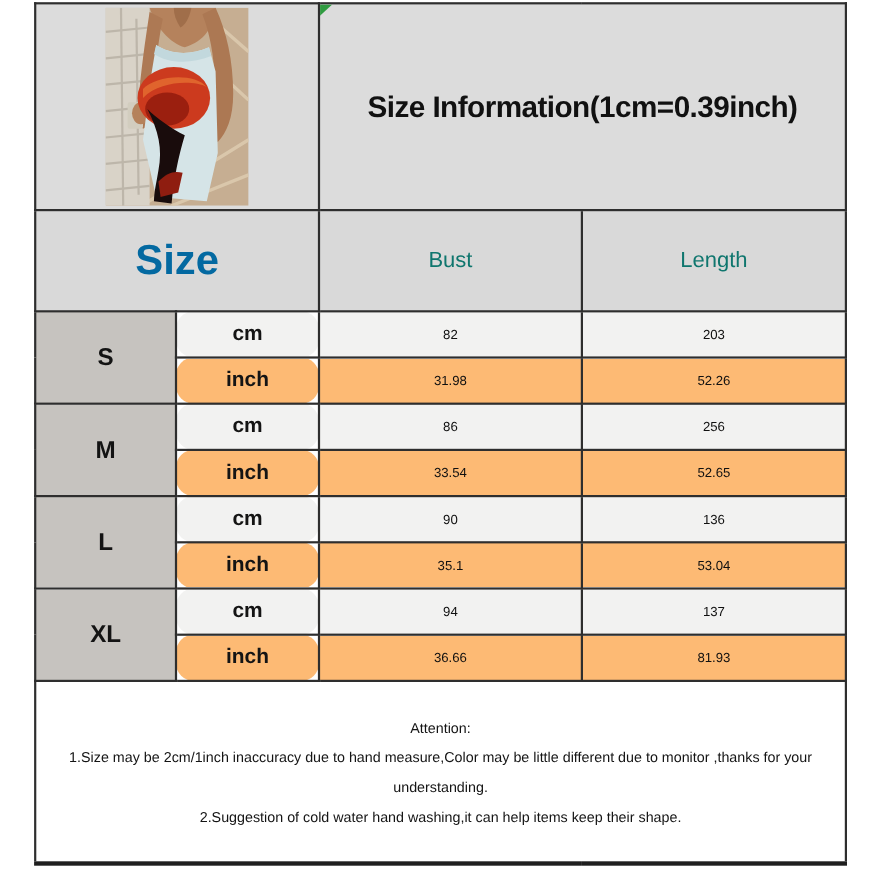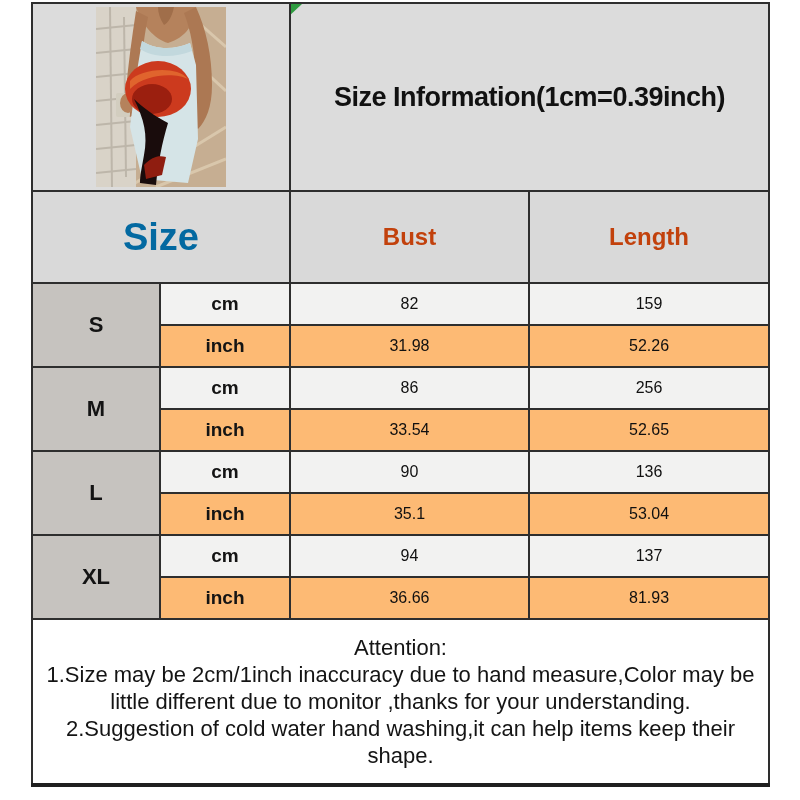--- a/index.html
+++ b/index.html
@@ -71,44 +71,44 @@
     border-top: 12px solid #2f9b40;
     border-right: 13px solid transparent;
   }
   .head-row td { background: #d9d9d9; height: 90px; }
   .size-head {
     font-weight: bold;
     font-size: 38px;
     color: #0369a1;
   }
   .col-head {
-    font-weight: bold;
-    font-size: 24px;
-    color: #c2410c;
+    font-weight: normal;
+    font-size: 20px;
+    color: #0f766e;
   }
   .size-label {
     background: #c6c3bf;
     font-weight: bold;
     font-size: 22px;
     color: #131313;
   }
   .cm-row td { background: #f2f2f1; height: 40px; }
   .inch-row td { background: #fdba74; height: 40px; }
   .cm-row td.size-label, .inch-row td.size-label { background: #c6c3bf; }
-  .unit-cell { font-weight: bold; font-size: 19px; }
-  .val { font-size: 16px; font-weight: 400; color: #101010; }
+  .unit-cell { font-weight: bold; font-size: 19px; border-radius: 16px; }
+  .val { font-size: 12px; font-weight: 400; color: #101010; }
   .attention-cell {
     background: #ffffff;
     height: 163px;
     text-align: left;
     vertical-align: top;
     padding: 5px 10px 0 4px;
   }
   .attention-cell div {
-    font-size: 22px;
+    font-size: 13px;
     line-height: 27px;
     color: #141414;
   }
 </style>
 </head>
 <body>
 
 <div class="sheet">
   <table class="size-chart">
     <colgroup>
@@ -177,21 +177,21 @@
     <tr class="head-row">
       <td class="size-head" colspan="2">Size</td>
       <td class="col-head">Bust</td>
       <td class="col-head">Length</td>
     </tr>
 
     <tr class="cm-row">
       <td class="size-label" rowspan="2">S</td>
       <td class="unit-cell">cm</td>
       <td class="val">82</td>
-      <td class="val">159</td>
+      <td class="val">203</td>
     </tr>
     <tr class="inch-row">
       <td class="unit-cell">inch</td>
       <td class="val">31.98</td>
       <td class="val">52.26</td>
     </tr>
 
     <tr class="cm-row">
       <td class="size-label" rowspan="2">M</td>
       <td class="unit-cell">cm</td>

